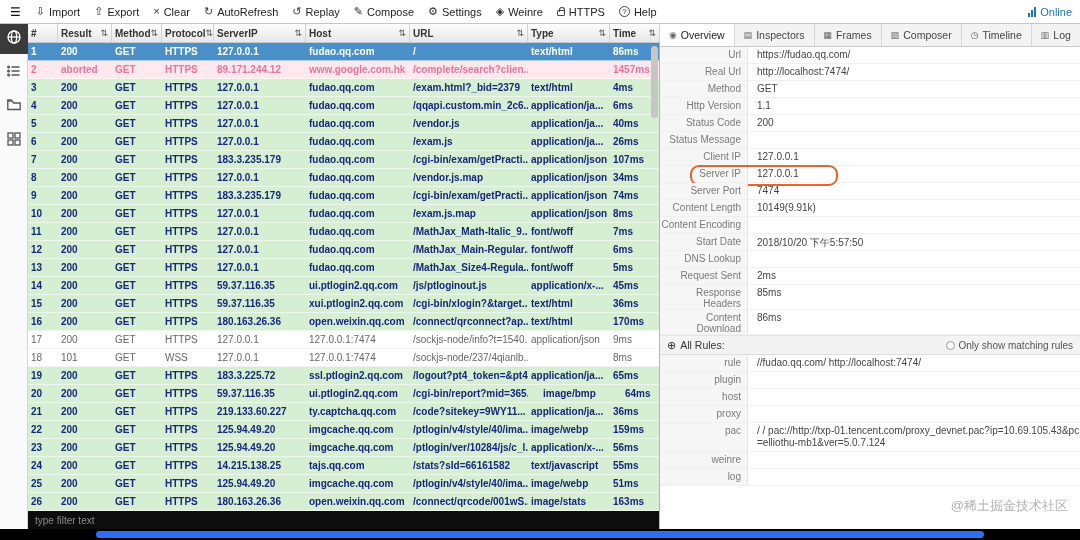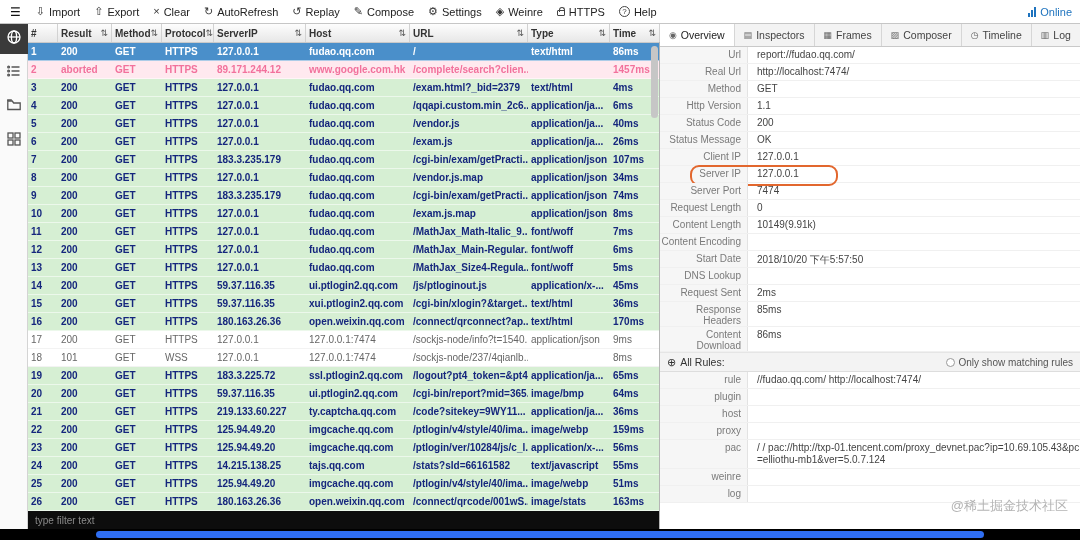--- a/index.html
+++ b/index.html
@@ -417,21 +417,21 @@
             <div class="td" style="width: 50px;">65ms</div>
           </div>
           <div class="tr success">
             <div class="td" style="width: 30px;">20</div>
             <div class="td" style="width: 54px;">200</div>
             <div class="td" style="width: 50px;">GET</div>
             <div class="td" style="width: 52px;">HTTPS</div>
             <div class="td" style="width: 92px;">59.37.116.35</div>
             <div class="td" style="width: 104px;">ui.ptlogin2.qq.com</div>
             <div class="td" style="width: 118px;">/cgi-bin/report?mid=365...</div>
-            <div class="td" style="width: 82px;">image/bmp</div>
+            <div class="td" style="width: 82px; margin-left: 12px;">image/bmp</div>
             <div class="td" style="width: 50px;">64ms</div>
           </div>
           <div class="tr success">
             <div class="td" style="width: 30px;">21</div>
             <div class="td" style="width: 54px;">200</div>
             <div class="td" style="width: 50px;">GET</div>
             <div class="td" style="width: 52px;">HTTPS</div>
             <div class="td" style="width: 92px;">219.133.60.227</div>
             <div class="td" style="width: 104px;">ty.captcha.qq.com</div>
             <div class="td" style="width: 118px;">/code?sitekey=9WY11...</div>
@@ -521,57 +521,52 @@
             <span>Timeline</span>
           </div>
           <div class="tab">
             <span class="tic">▥</span>
             <span>Log</span>
           </div>
         </div>
       <div id="overview-rows">
           <div class="ov-row">
             <div class="ov-label">Url</div>
-            <div class="ov-value">report://fudao.qq.com/</div>
+            <div class="ov-value">https://fudao.qq.com/</div>
           </div>
           <div class="ov-row">
             <div class="ov-label">Real Url</div>
             <div class="ov-value">http://localhost:7474/</div>
           </div>
           <div class="ov-row">
             <div class="ov-label">Method</div>
             <div class="ov-value">GET</div>
           </div>
           <div class="ov-row">
             <div class="ov-label">Http Version</div>
             <div class="ov-value">1.1</div>
           </div>
           <div class="ov-row">
             <div class="ov-label">Status Code</div>
             <div class="ov-value">200</div>
           </div>
           <div class="ov-row">
             <div class="ov-label">Status Message</div>
-            <div class="ov-value">OK</div>
           </div>
           <div class="ov-row">
             <div class="ov-label">Client IP</div>
             <div class="ov-value">127.0.0.1</div>
           </div>
           <div class="ov-row hl">
             <div class="ov-label">Server IP</div>
             <div class="ov-value">127.0.0.1</div>
           </div>
           <div class="ov-row">
             <div class="ov-label">Server Port</div>
             <div class="ov-value">7474</div>
-          </div>
-          <div class="ov-row">
-            <div class="ov-label">Request Length</div>
-            <div class="ov-value">0</div>
           </div>
           <div class="ov-row">
             <div class="ov-label">Content Length</div>
             <div class="ov-value">10149(9.91k)</div>
           </div>
           <div class="ov-row">
             <div class="ov-label">Content Encoding</div>
             <div class="ov-value"></div>
           </div>
           <div class="ov-row">

